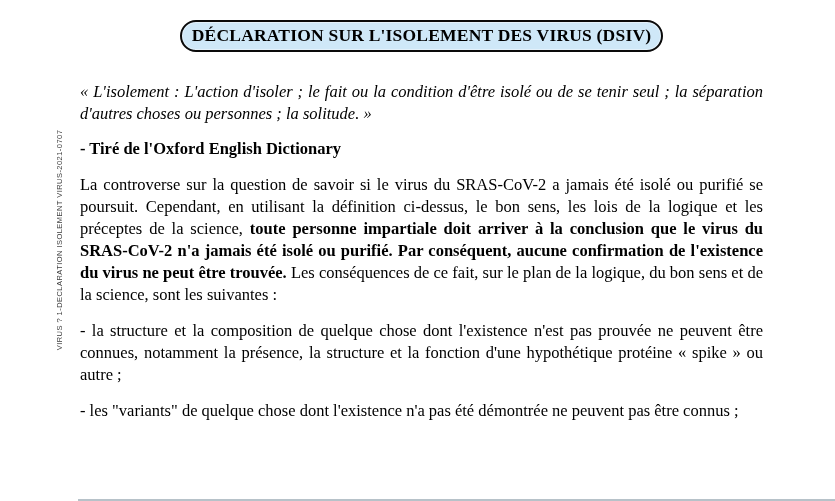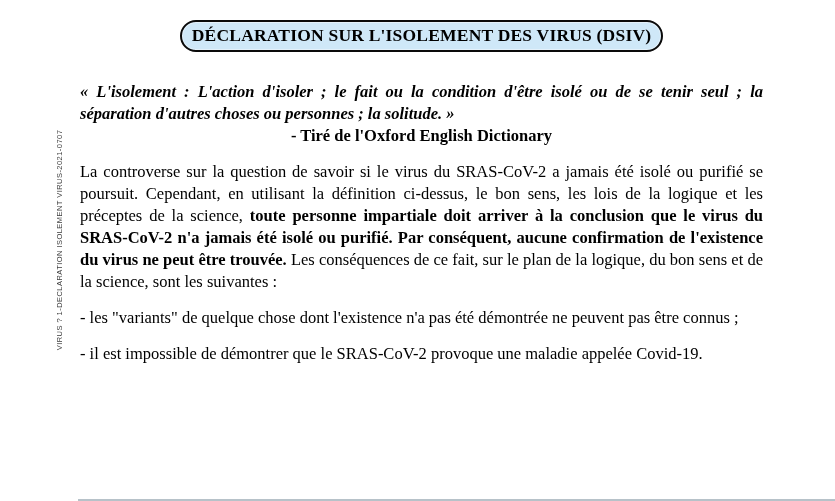--- a/index.html
+++ b/index.html
@@ -26,27 +26,27 @@
     background:#cfe8f8;
     border:2.5px solid #0a0a0a;
     border-radius:16px;
     padding:2px 10px 4px 10px;
     font-weight:bold; font-size:17.5px; line-height:22px;
     letter-spacing:0.2px;
     box-shadow:0 0 0 1px #e4f1fa inset;
   }
 
   .quote {
-    font-weight:bold; font-style:italic;
+    font-weight:normal; font-style:italic;
     font-size:16.5px; line-height:22px;
     margin-top:29px; text-align:justify;
   }
   .attribution {
     font-weight:bold; font-size:16.5px; line-height:22px;
-    text-align:center;
+    margin-top:13px;
   }
   p.body {
     font-size:16.5px; line-height:22px;
     margin-top:14px; text-align:justify;
   }
   p.body b { font-weight:bold; }
 
   .bottom-line {
     position:absolute; left:78px; right:0; bottom:0;
     height:2px; background:#b7c2c9;
@@ -66,23 +66,23 @@
         <span>DÉCLARATION SUR L'ISOLEMENT DES VIRUS (DSIV)</span>
       </span>
     </div>
 
     <p class="quote">« L'isolement : L'action d'isoler ; le fait ou la condition d'être isolé ou de se tenir seul ; la séparation d'autres choses ou personnes ; la solitude. »</p>
 
     <p class="attribution">- Tiré de l'Oxford English Dictionary</p>
 
     <p class="body"><span>La controverse sur la question de savoir si le virus du SRAS-CoV-2 a jamais été isolé ou purifié se poursuit. Cependant, en utilisant la définition ci-dessus, le bon sens, les lois de la logique et les préceptes de la science, </span><b>toute personne impartiale doit arriver à la conclusion que le virus du SRAS-CoV-2 n'a jamais été isolé ou purifié. Par conséquent, aucune confirmation de l'existence du virus ne peut être trouvée.</b><span> Les conséquences de ce fait, sur le plan de la logique, du bon sens et de la science, sont les suivantes :</span></p>
 
+    <p class="body">- la structure et la composition de quelque chose dont l'existence n'est pas prouvée ne peuvent être connues, notamment la présence, la structure et la fonction d'une hypothétique protéine « spike » ou autre ;</p>
 
 
     <p class="body">- les "variants" de quelque chose dont l'existence n'a pas été démontrée ne peuvent pas être connus ;</p>
 
-    <p class="body">- il est impossible de démontrer que le SRAS-CoV-2 provoque une maladie appelée Covid-19.</p>
 
   </div>
 
   <div class="bottom-line"></div>
 
 </div>
 
 </body></html>

